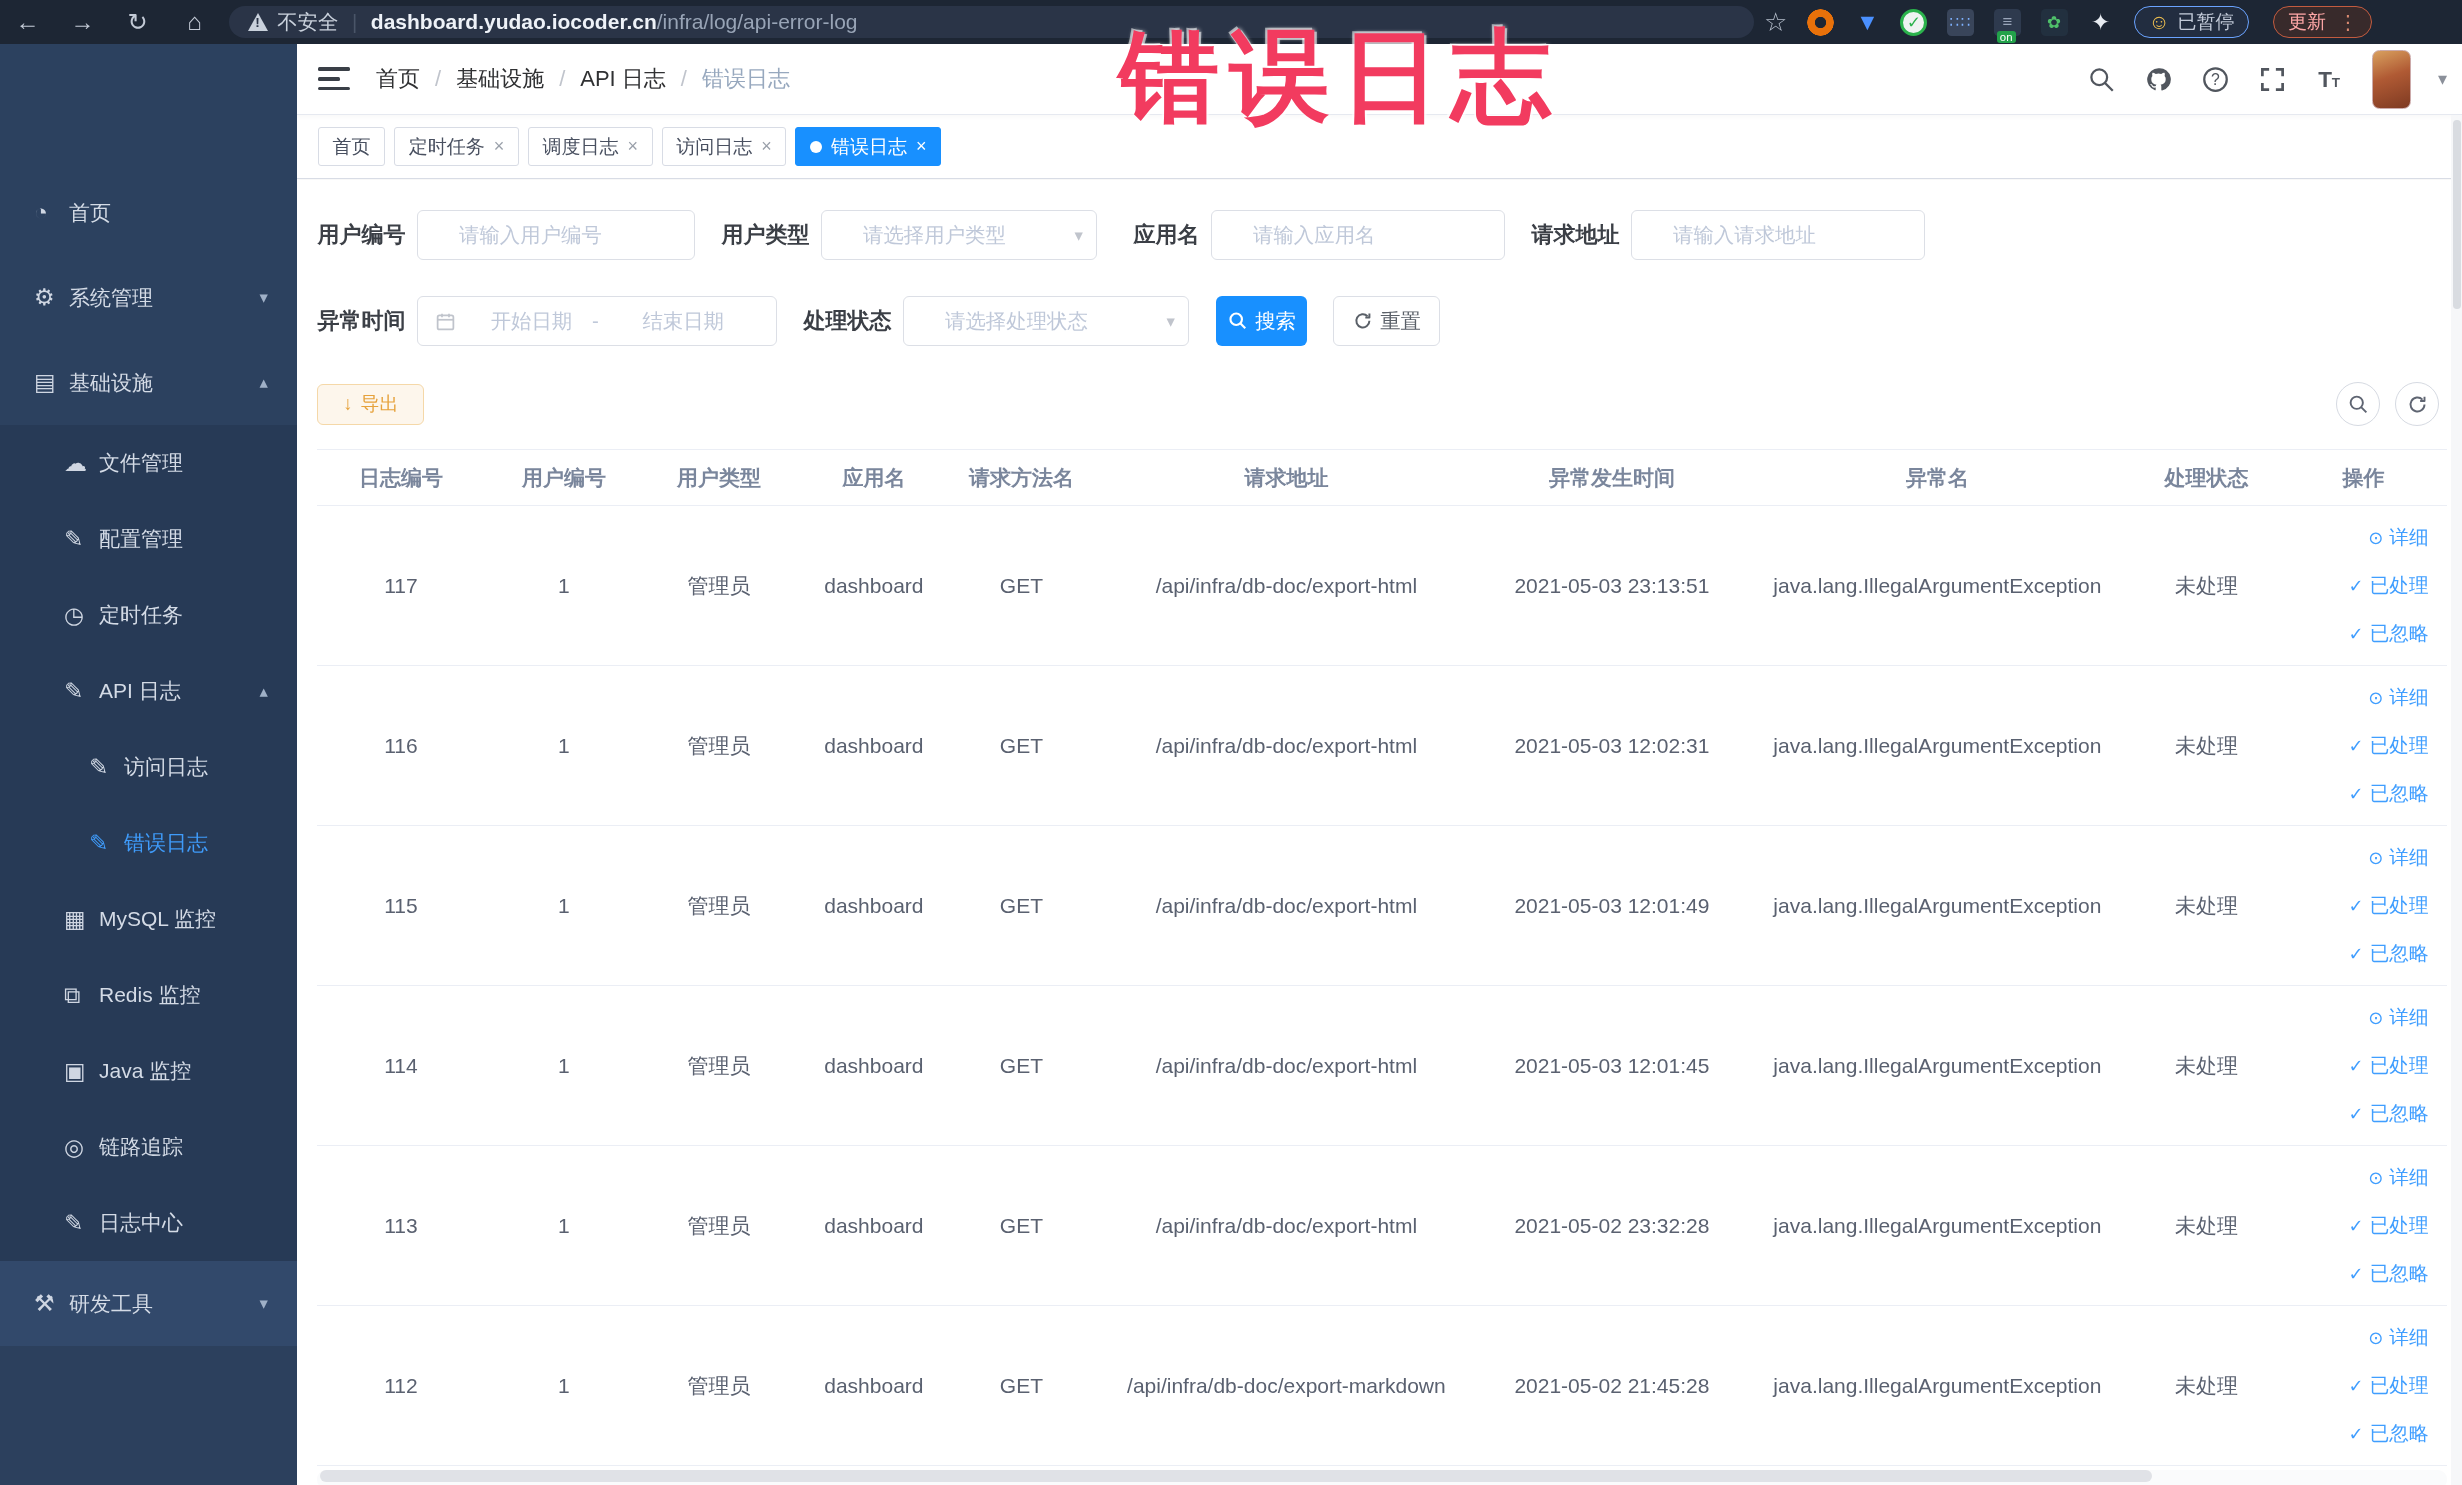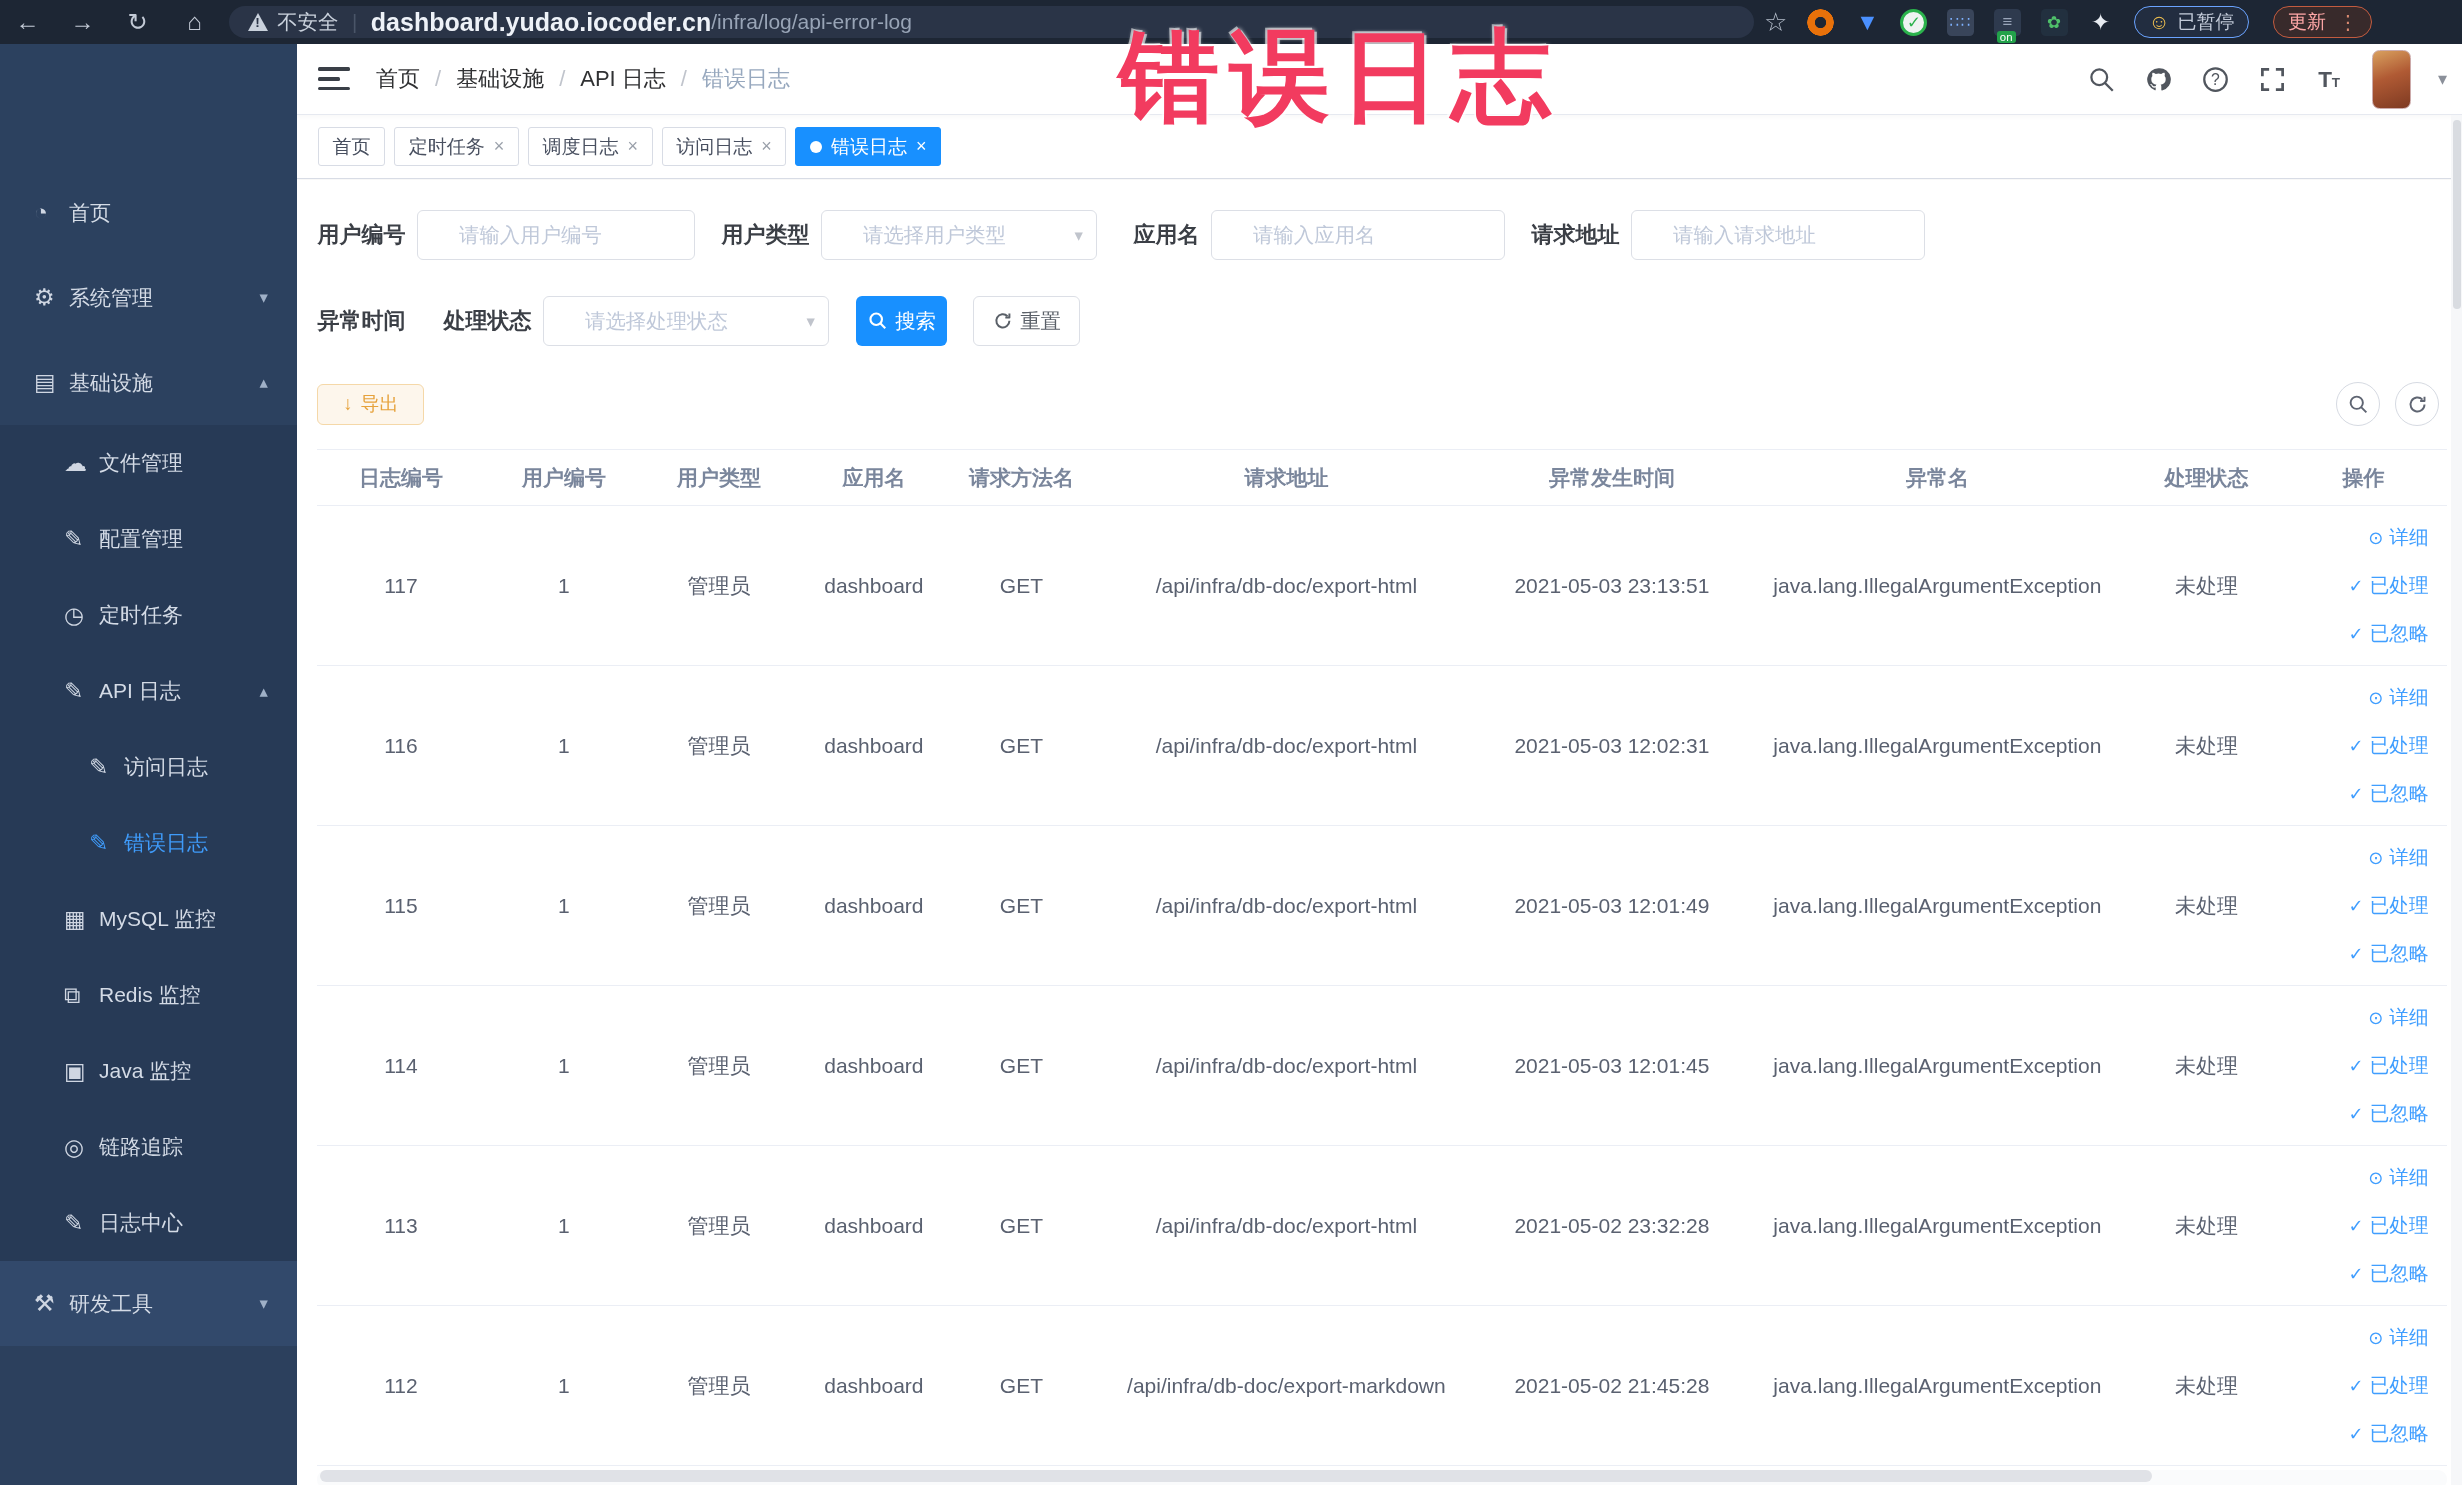--- a/index.html
+++ b/index.html
@@ -12,21 +12,21 @@
     background:#1d2634; display:flex; align-items:center; z-index:5; }
   .nav-ic { width:55px; text-align:center; font-size:24px; color:#c3cad6; flex:0 0 auto; }
   .nav-ic.home { width:59px; }
   .url-pill { flex:0 0 auto; width:1525px; height:32px; margin-left:4.5px; border-radius:16px;
     background:#2a3447; display:flex; align-items:center; padding:0 19.7px; }
   .warn-tri { width:0; height:0; border-left:10.6px solid transparent; border-right:10.6px solid transparent;
     border-bottom:18px solid #c9d1dc; position:relative; margin-right:9px; }
   .warn-tri::after { content:"!"; position:absolute; left:-3px; top:1.5px; color:#2a3447; font-size:13.6px; font-weight:bold; }
   .url-sec { color:#c9d1dc; font-size:20.4px; margin-right:13.6px; }
   .url-div { color:#4a5568; font-size:20.4px; margin-right:13.6px; }
-  .url-domain { color:#eef2f8; font-size:25px; font-weight:bold; }
+  .url-domain { color:#eef2f8; font-size:21px; font-weight:bold; }
   .url-path { color:#98a4b6; font-size:21px; }
   .brw-right { display:flex; align-items:center; margin-left:10.6px; gap:19.7px; }
   .star { color:#b6bfcc; font-size:26px; }
   .ext { width:27px; height:27px; border-radius:50%; display:flex; align-items:center; justify-content:center;
     font-size:16.7px; color:#fff; position:relative; flex:0 0 auto; }
   .ext.donut { background:radial-gradient(circle at 50% 50%, #1d2634 0 5.3px, #e8710a 6px 13px, transparent 13.6px); }
   .ext.pin { background:transparent; color:#4a90ff; font-size:23px; }
   .ext.vcheck { background:#eef3f1; color:#2bb24c; font-weight:bold; border:3px solid #2bb24c; }
   .ext.grid { border-radius:4.5px; background:#39455a; color:#7fb2ff; font-size:15px; letter-spacing:1.5px; }
   .ext.onbadge { border-radius:4.5px; background:#2e3a4e; color:#9aa6ba; }
@@ -331,20 +331,33 @@
         </div>
         <span class="f-gap"></span>
         <span class="f-label">请求地址</span>
         <div class="inp" style="width:294px">
           <span class="ph">请输入请求地址</span>
         </div>
       </div>
 
       <div class="filter-row">
         <span class="f-label">异常时间</span>
+        <div class="inp" style="width:360px">
+          <span class="cal">
+            <svg viewBox="0 0 24 24" fill="none" stroke="#c0c4cc" stroke-width="2">
+                <rect x="3" y="5" width="18" height="16" rx="2"></rect>
+                <line x1="3" y1="10" x2="21" y2="10"></line>
+                <line x1="8" y1="3" x2="8" y2="7"></line>
+                <line x1="16" y1="3" x2="16" y2="7"></line>
+              </svg>
+          </span>
+          <span class="ph">开始日期</span>
+          <span class="range-sep">-</span>
+          <span class="ph">结束日期</span>
+        </div>
         <span class="f-gap"></span>
         <span class="f-label">处理状态</span>
         <div class="inp" style="width:286px">
           <span class="ph">请选择处理状态</span>
           <span class="selarrow">▾</span>
         </div>
         <span class="f-gap" style="width:27px"></span>
         <div class="btn search">
           <svg viewBox="0 0 24 24" fill="none" stroke="#fff" stroke-width="2.6">
               <circle cx="10" cy="10" r="7"></circle>

